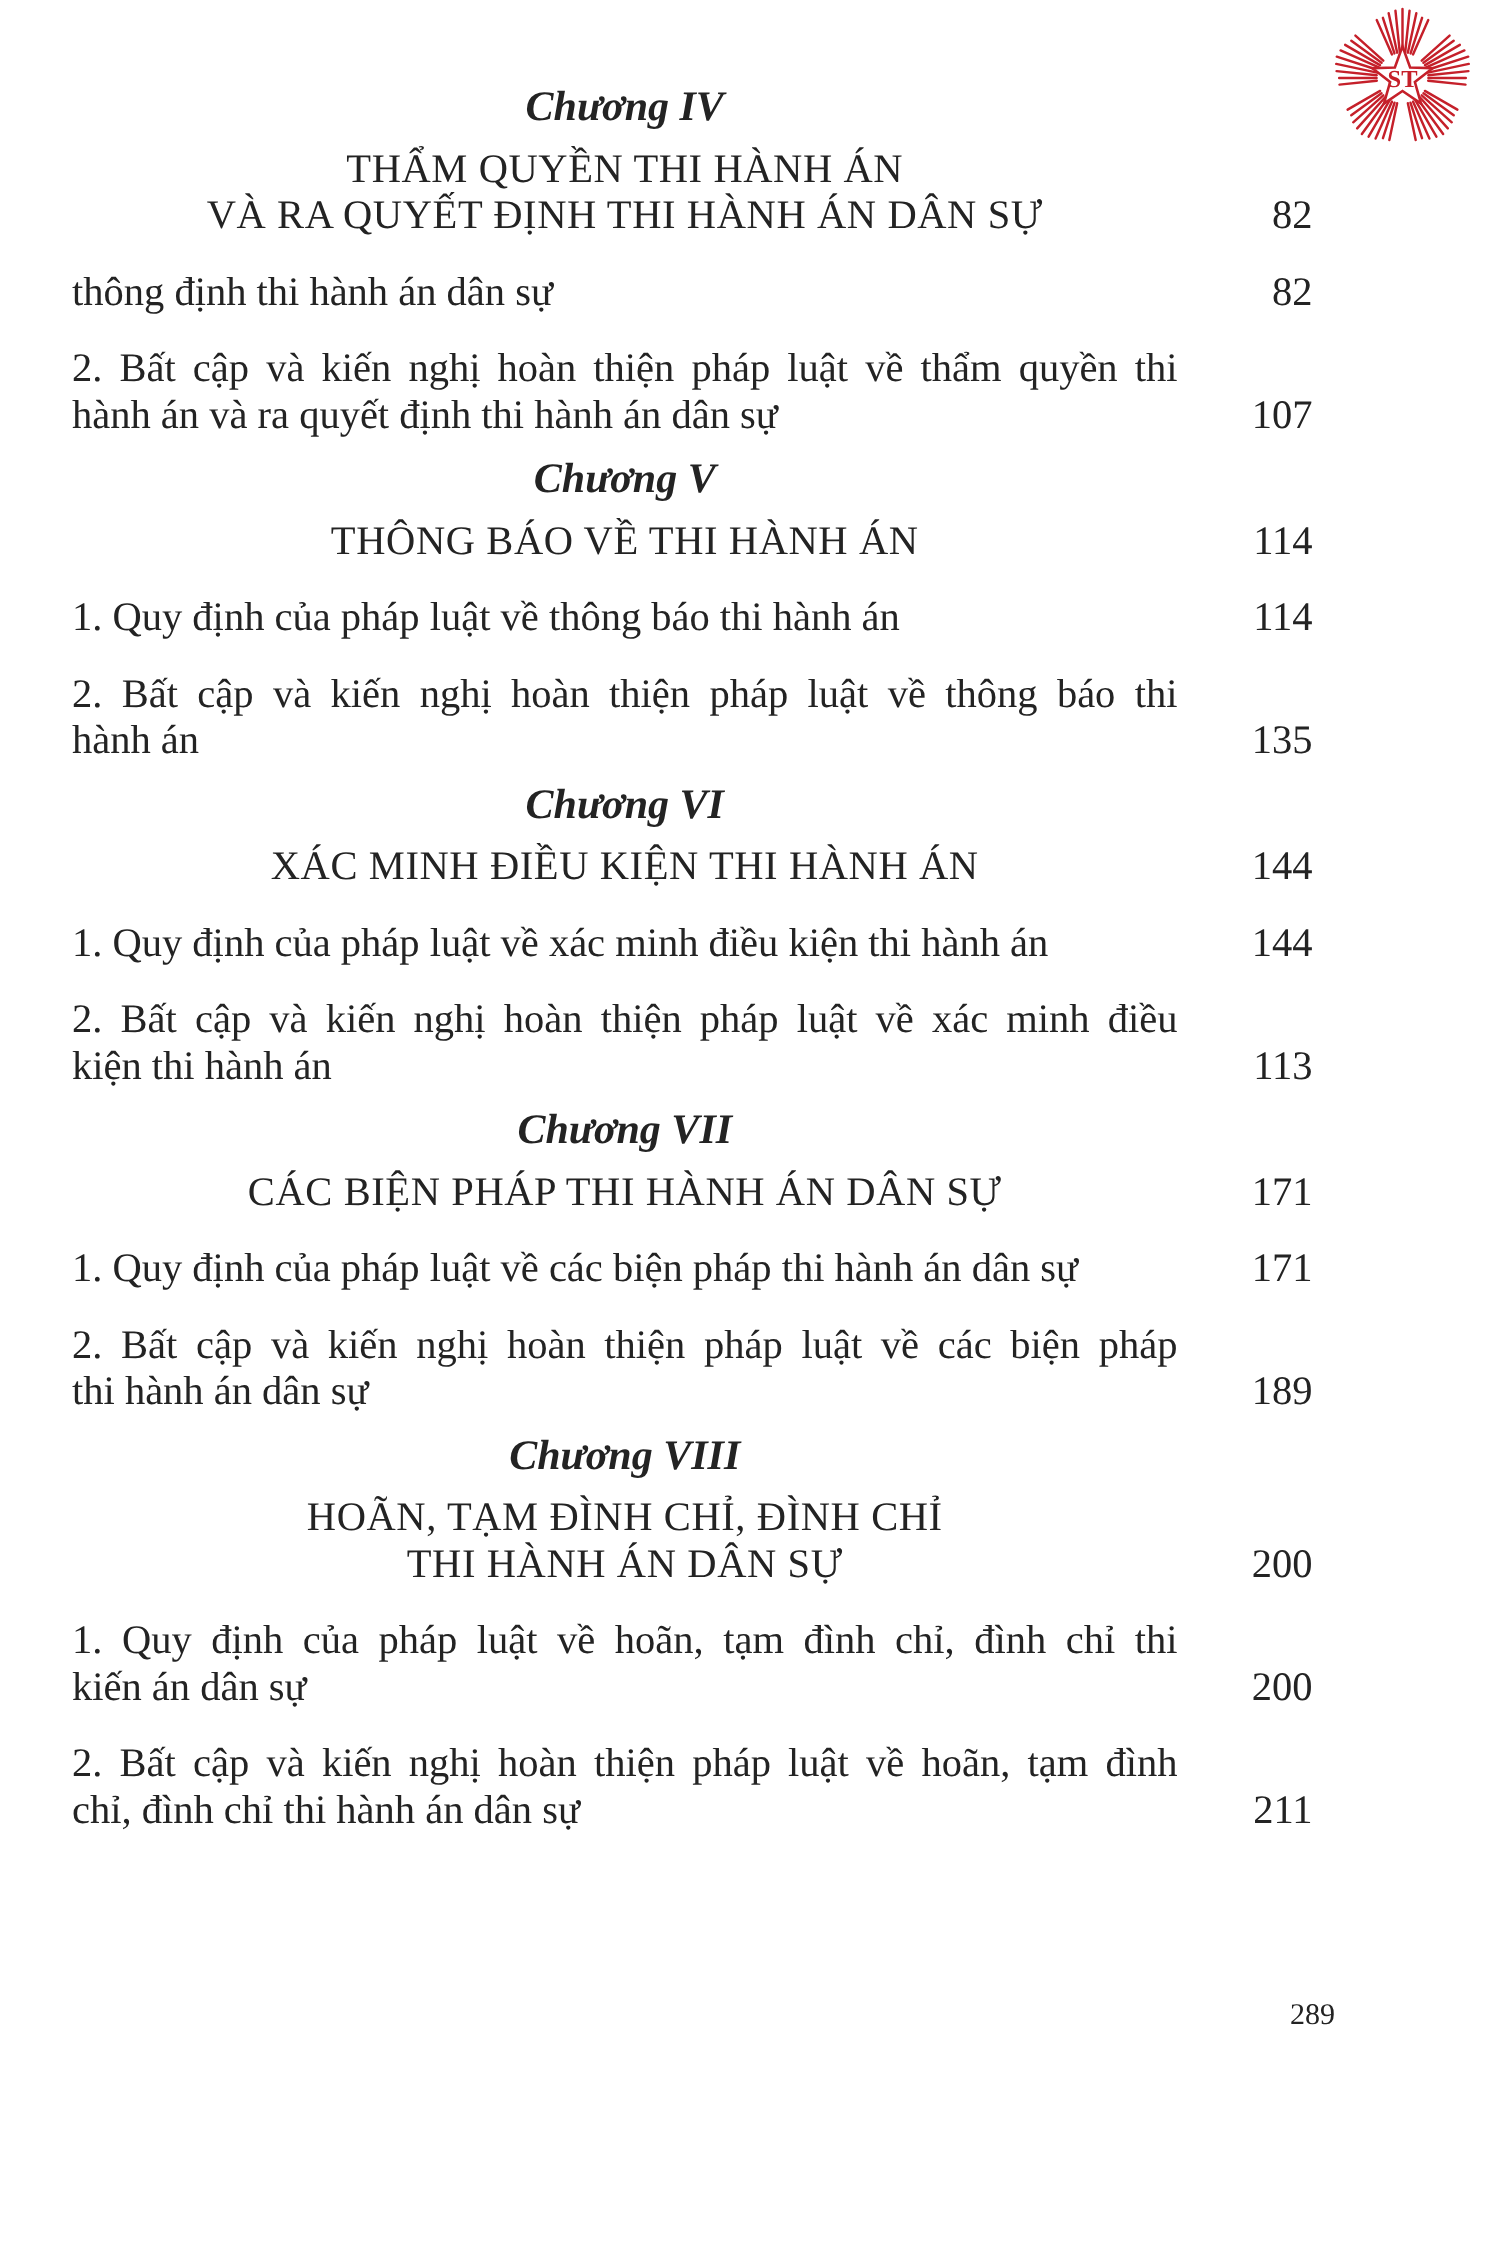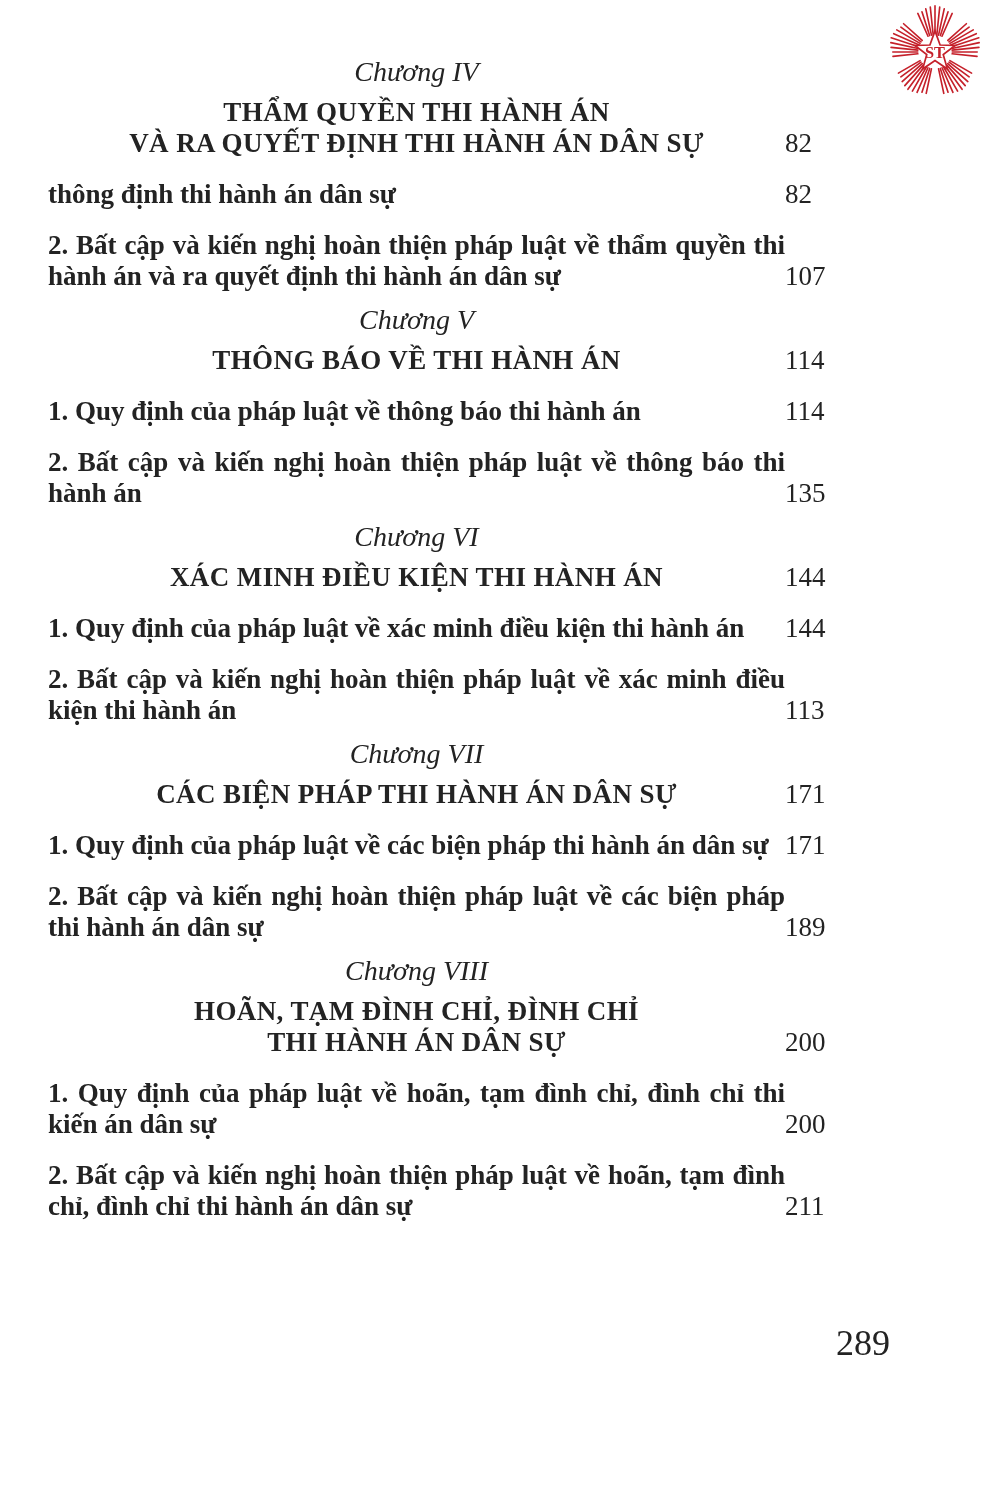--- a/index.html
+++ b/index.html
@@ -19,46 +19,46 @@
     display: flex;
     align-items: flex-end;
   }
   .text {
     width: 737px;
     font-size: 27px;
     line-height: 31px;
   }
   .pagecol {
     flex: 1;
-    text-align: left;
+    text-align: right;
     font-size: 27px;
     line-height: 31px;
     white-space: nowrap;
   }
   .chapter-label {
     text-align: center;
     font-style: italic;
     font-size: 28px;
   }
-  .heading-row { margin-top: 12px; margin-bottom: 10px; }
+  .heading-row { margin-top: 12px; margin-bottom: 10px; font-weight: bold; }
   .content > section:first-child .heading-row { margin-top: 0; }
   .chapter-title { text-align: center; letter-spacing: 0.4px; }
   .chapter-title .ln { text-align: center; white-space: nowrap; }
   .item-row { margin-top: 20px; }
-  .ln { display: block; white-space: nowrap; font-weight: bold; }
+  .ln { display: block; white-space: nowrap; }
   .para .ln.not-last {
     text-align: justify;
     text-align-last: justify;
   }
   .footer {
     margin-top: 106px;
     width: 842px;
     margin-left: 48px;
     text-align: right;
-    font-size: 36px;
+    font-size: 20px;
     line-height: 31px;
   }
   .logo {
     position: absolute;
     top: 4px;
     right: 17px;
     width: 96px;
     height: 96px;
   }
   .logo svg { width: 100%; height: 100%; display: block; }

